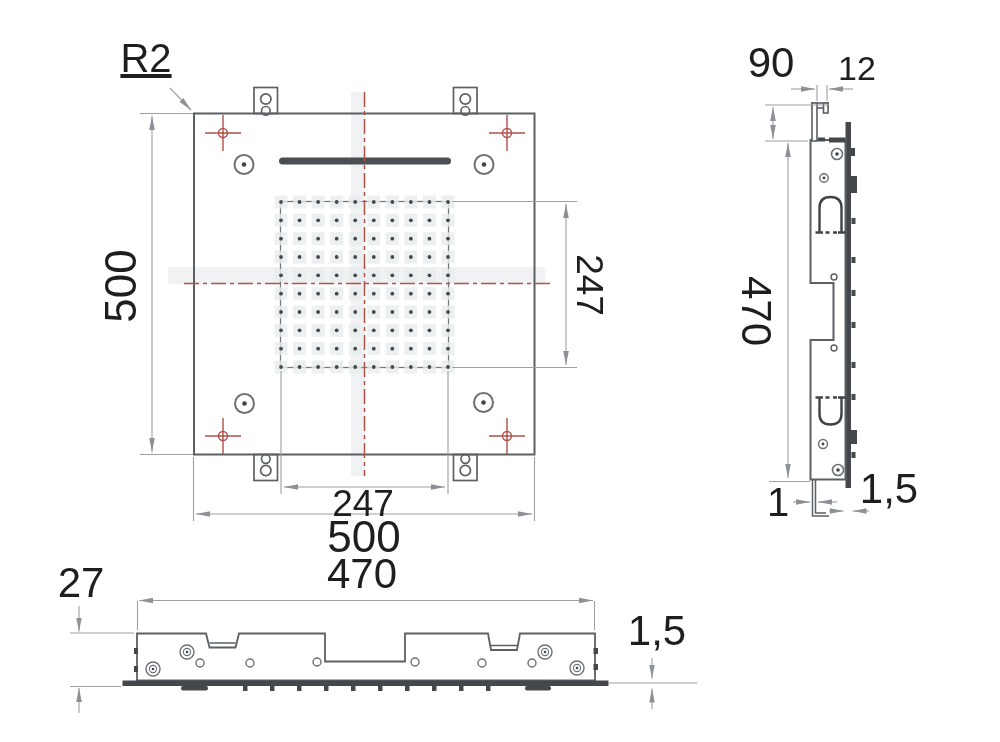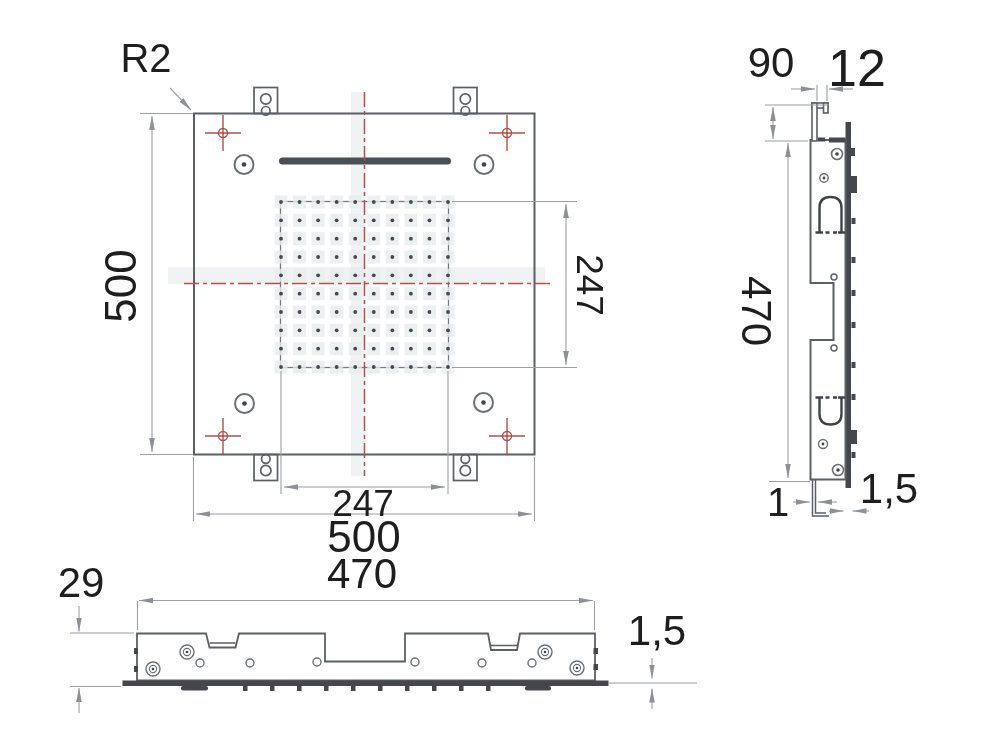--- a/index.html
+++ b/index.html
@@ -464,29 +464,29 @@
     <g stroke="#9aa0a6" stroke-width="1.1">
       <line x1="79" y1="606" x2="79" y2="631.5" marker-end="url(#aE)"></line>
       <line x1="79" y1="713" x2="79" y2="688" marker-end="url(#aE)"></line>
       <line x1="139" y1="600.5" x2="593" y2="600.5" marker-start="url(#aS)" marker-end="url(#aE)"></line>
       <line x1="652" y1="658" x2="652" y2="678.5" marker-end="url(#aE)"></line>
       <line x1="652" y1="709" x2="652" y2="688.5" marker-end="url(#aE)"></line>
     </g>
   </g>
 </svg>
 
-<div class="lbl" style="left:146px;top:58px;font-size:40px;">R2</div>
+<div class="lbl" style="left:146px;top:58px;font-size:40px;text-decoration:underline;">R2</div>
 <div class="lbl rotL" style="left:121px;top:286px;font-size:44px;">500</div>
 <div class="lbl rotR" style="left:589px;top:285px;font-size:37px;">247</div>
 <div class="lbl" style="left:363px;top:503px;font-size:37px;">247</div>
 <div class="lbl" style="left:364px;top:537px;font-size:44px;">500</div>
 
 <div class="lbl" style="left:771px;top:63px;font-size:42px;">90</div>
-<div class="lbl" style="left:857px;top:68px;font-size:52px;">12</div>
+<div class="lbl" style="left:857px;top:68px;font-size:34px;">12</div>
 <div class="lbl rotR" style="left:756px;top:311px;font-size:42px;">470</div>
 <div class="lbl" style="left:778px;top:502px;font-size:40px;">1</div>
 <div class="lbl" style="left:889px;top:489px;font-size:42px;">1,5</div>
 
-<div class="lbl" style="left:81px;top:583px;font-size:42px;">29</div>
+<div class="lbl" style="left:81px;top:583px;font-size:42px;">27</div>
 <div class="lbl" style="left:362px;top:574px;font-size:42px;">470</div>
 <div class="lbl" style="left:657px;top:631px;font-size:42px;">1,5</div>
 
 </div>
 
 </body></html>

